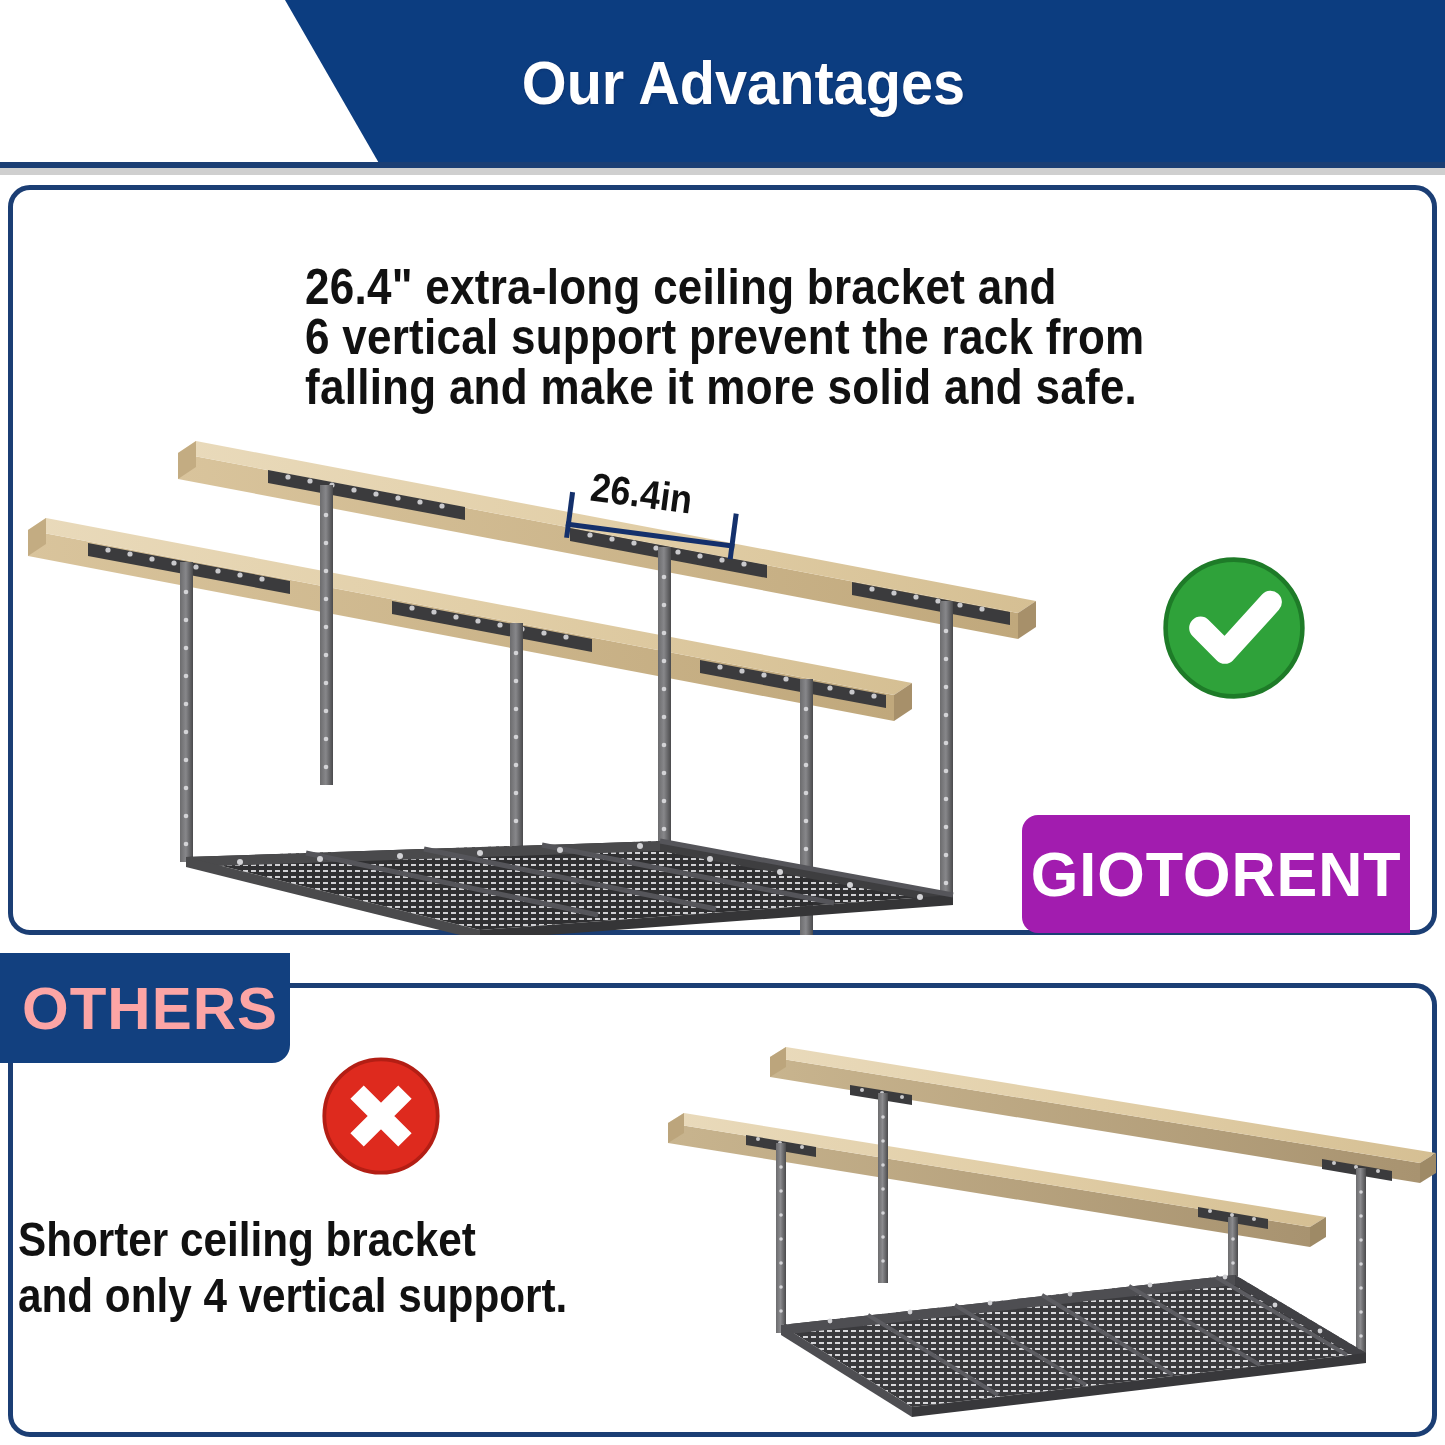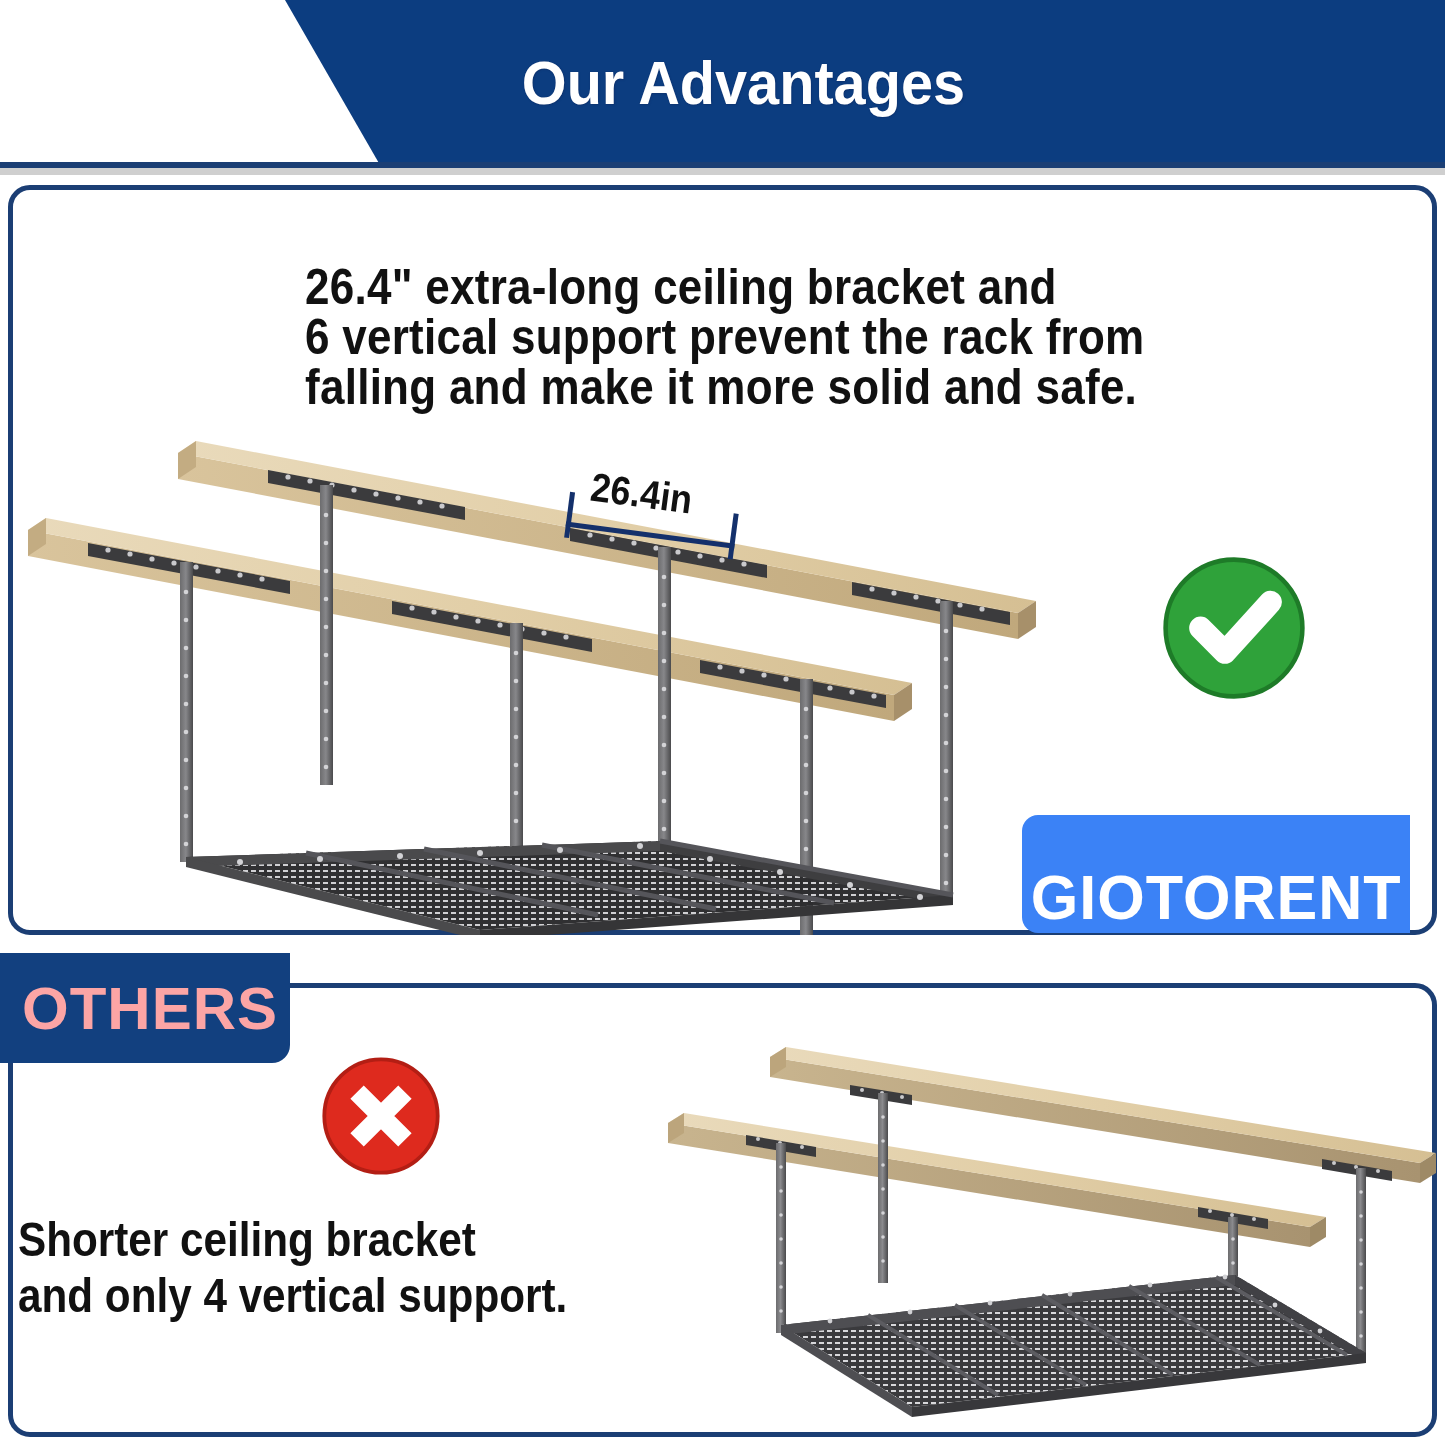--- a/index.html
+++ b/index.html
@@ -44,22 +44,22 @@
 
   
   .othertext{position:absolute;left:18px;top:1212px;width:800px;
        color:#111;font-weight:bold;font-size:48px;line-height:56px;
        font-family:"Liberation Sans Narrow","Liberation Sans",sans-serif;
        transform:scaleX(0.88);transform-origin:left top;}
   .othertext .l{display:block;white-space:nowrap;}
 
   
   .brand-badge{position:absolute;left:1022px;top:815px;width:388px;height:118px;
-       background:#3b82f6;border-radius:16px 0 0 16px;
-       display:flex;align-items:flex-end;justify-content:center;}
+       background:#a21caf;border-radius:16px 0 0 16px;
+       display:flex;align-items:center;justify-content:center;}
   .brand-badge span{color:#fff;font-size:63px;font-weight:bold;
        font-family:"Liberation Sans","DejaVu Sans",sans-serif;
        letter-spacing:1px;transform:scaleX(0.97);}
 
   .others-badge{position:absolute;left:-10px;top:953px;width:300px;height:110px;
        background:#12407F;border-radius:0 0 18px 0;
        display:flex;align-items:center;padding-left:32px;box-sizing:border-box;}
   .others-badge span{color:#fca5a5;font-size:60px;font-weight:bold;
        font-family:"Liberation Sans","DejaVu Sans",sans-serif;letter-spacing:1px;}
 

